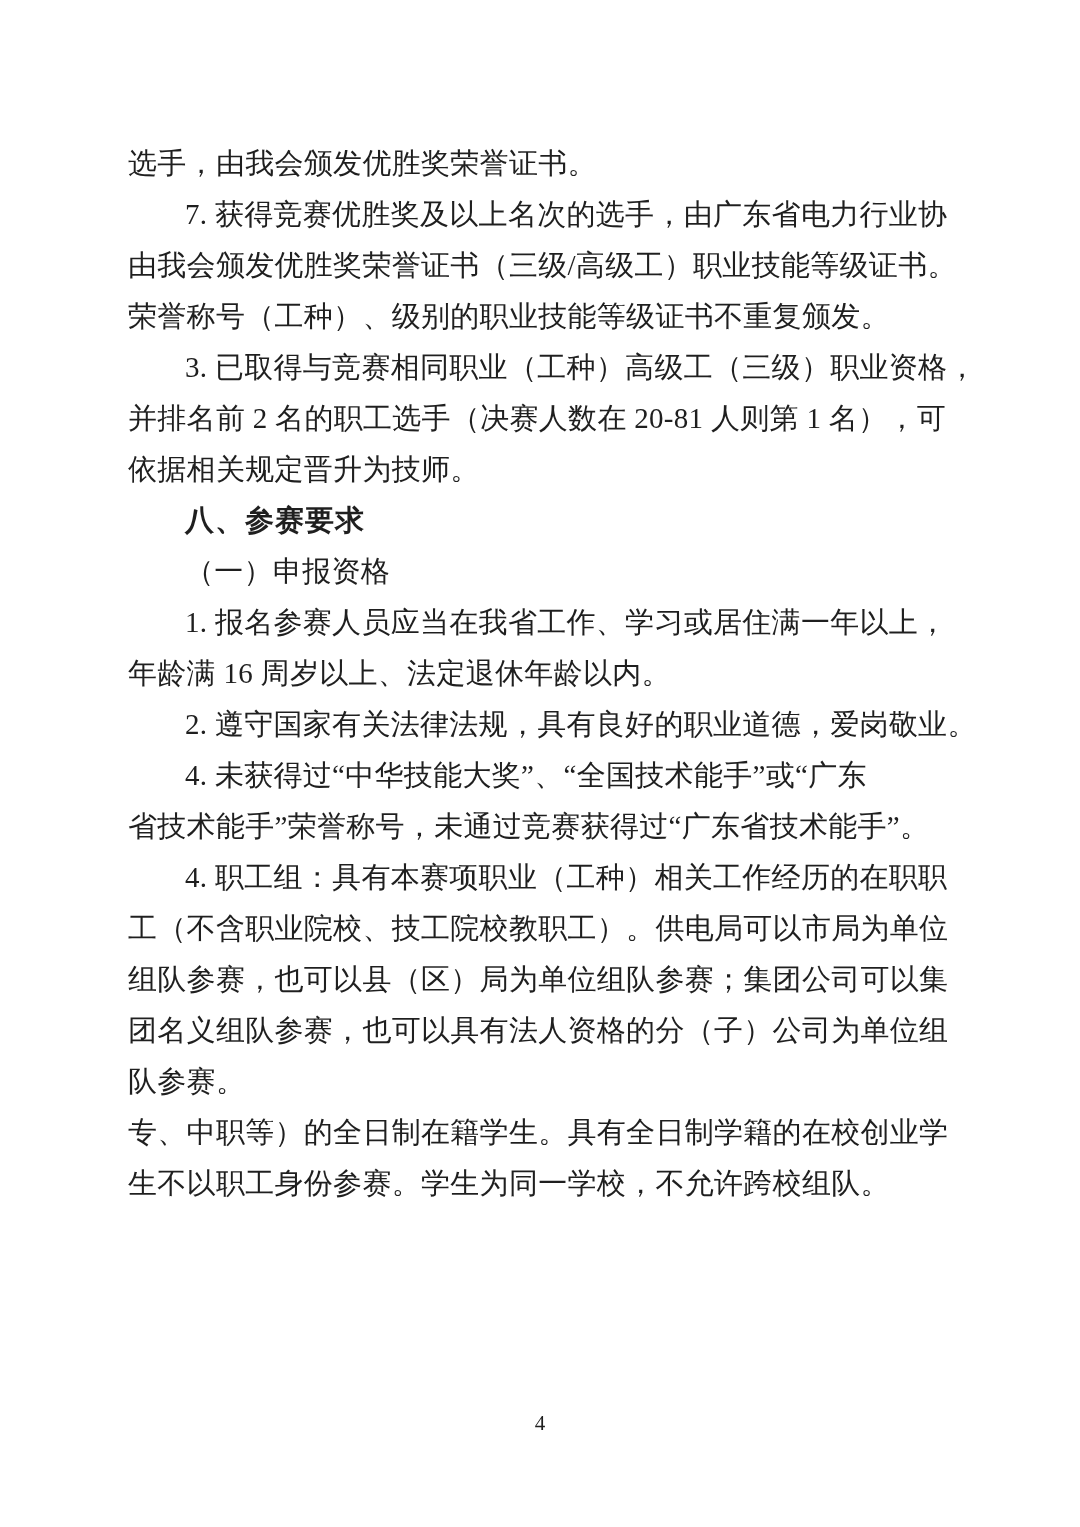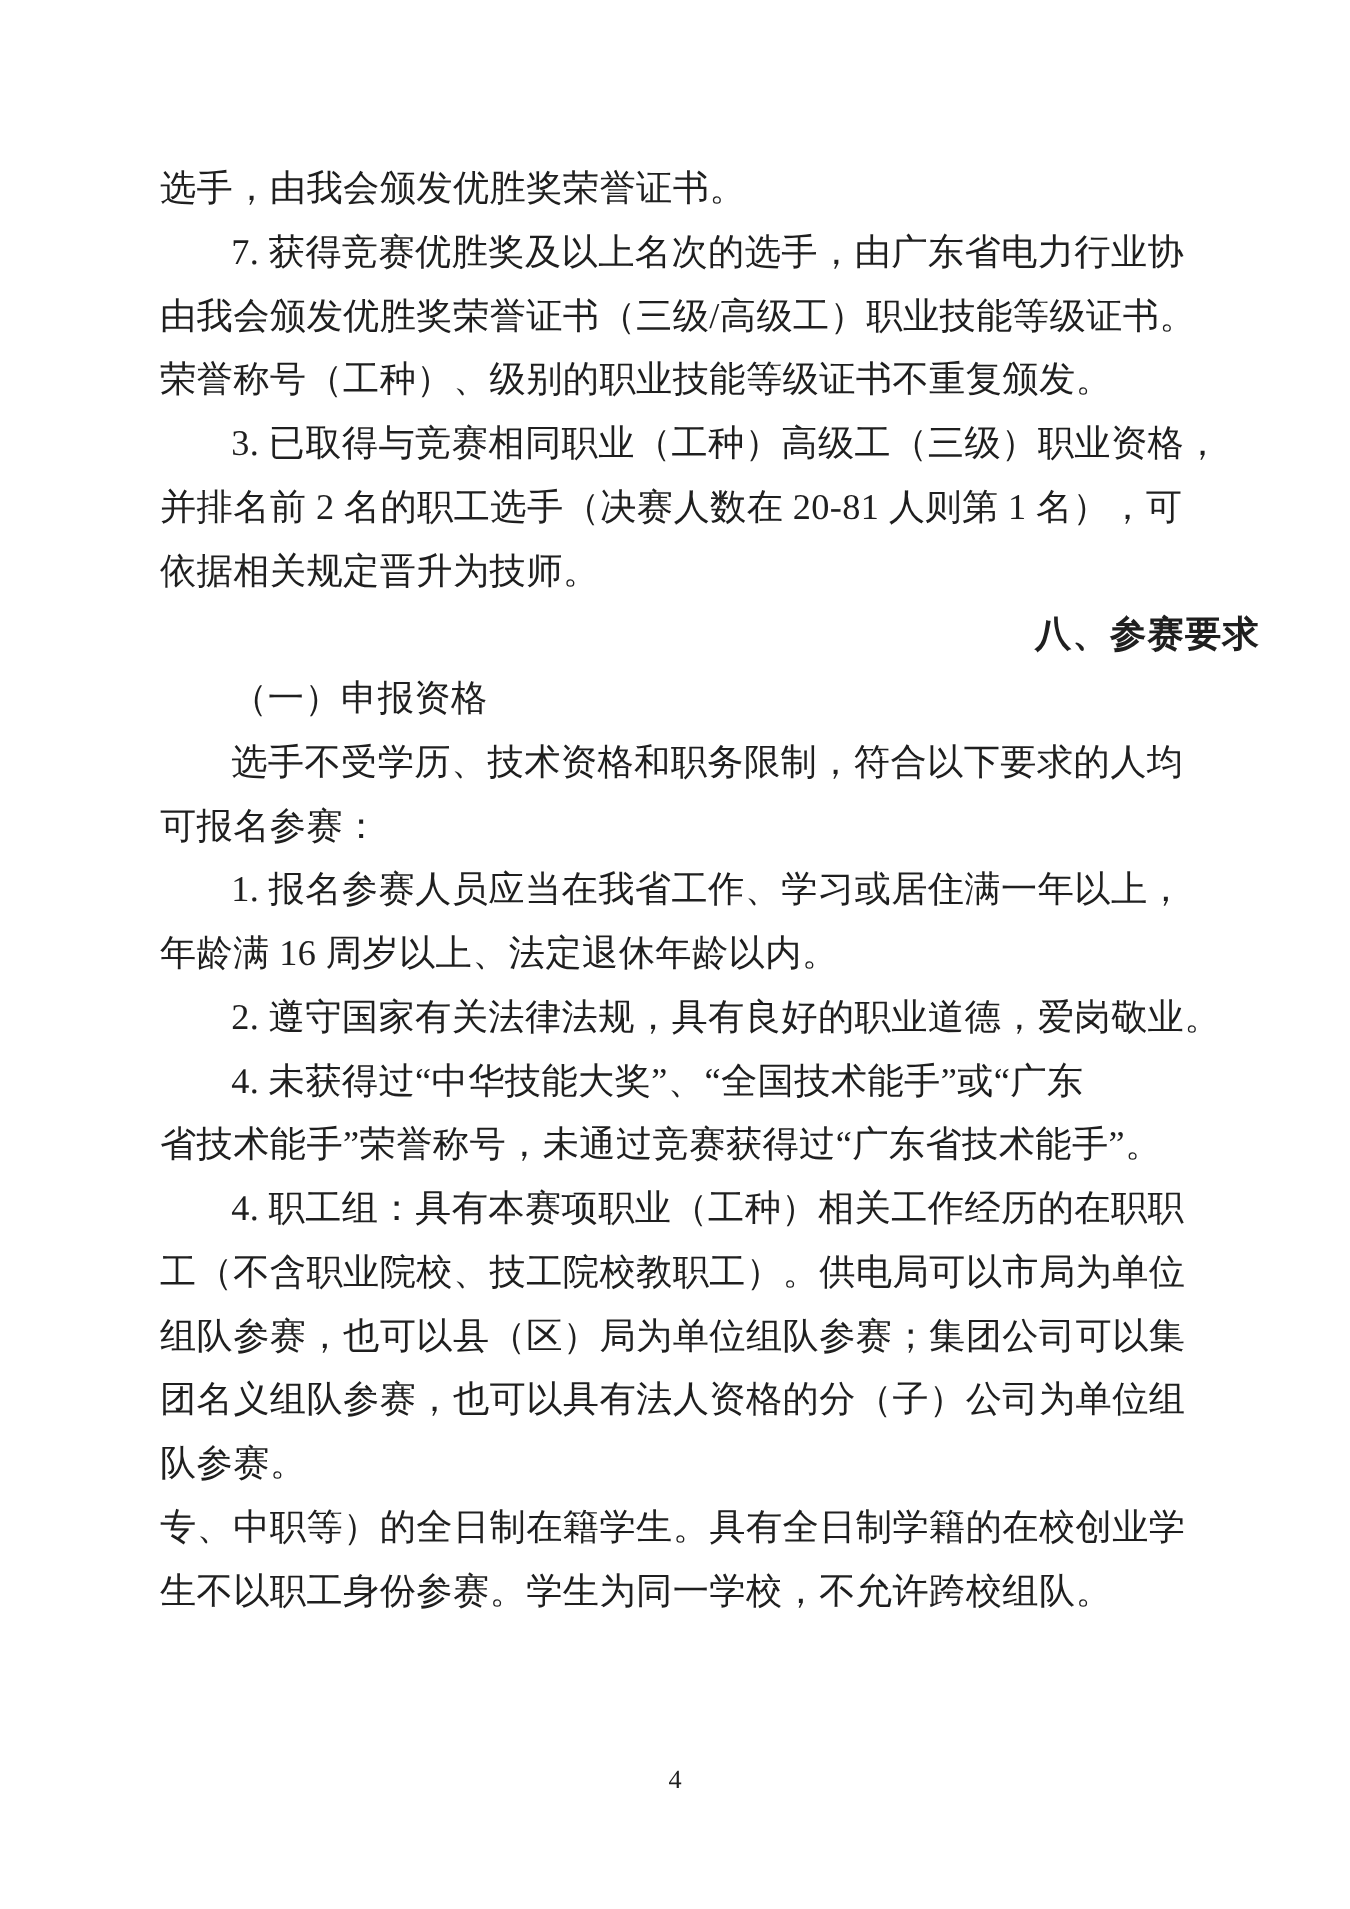--- a/index.html
+++ b/index.html
@@ -12,39 +12,38 @@
     width: 1080px;
     height: 1527px;
     background: #ffffff;
     overflow: hidden;
     font-family: "Liberation Serif", "DejaVu Serif", serif;
     color: #1f1f1f;
   }
   .doc-body {
     position: absolute;
     left: 128px;
-    top: 126px;
+    top: 138px;
     width: 880px;
   }
   .text-line {
     height: 51px;
     line-height: 51px;
     font-size: 29px;
     letter-spacing: 0.3px;
     white-space: nowrap;
     text-align: left;
   }
   .text-line.indent {
     padding-left: 57px;
   }
   .text-line.heading {
     font-weight: 700;
     font-family: "Liberation Sans", "DejaVu Sans", sans-serif;
     letter-spacing: 1px;
-    text-align: right;
   }
   .page-footer {
     position: absolute;
     left: 0;
     top: 1408px;
     width: 1080px;
     text-align: center;
     font-size: 21px;
     line-height: 30px;
     color: #1f1f1f;
@@ -68,24 +67,20 @@
         <div class="text-line">并排名前 2 名的职工选手（决赛人数在 20-81 人则第 1 名），可</div>
         <div class="text-line">依据相关规定晋升为技师。</div>
       </div>
       <div>
         <div class="text-line indent heading">八、参赛要求</div>
       </div>
       <div>
         <div class="text-line indent">（一）申报资格</div>
       </div>
       <div>
-        <div class="text-line indent">选手不受学历、技术资格和职务限制，符合以下要求的人均</div>
-        <div class="text-line">可报名参赛：</div>
-      </div>
-      <div>
         <div class="text-line indent">1. 报名参赛人员应当在我省工作、学习或居住满一年以上，</div>
         <div class="text-line">年龄满 16 周岁以上、法定退休年龄以内。</div>
       </div>
       <div>
         <div class="text-line indent">2. 遵守国家有关法律法规，具有良好的职业道德，爱岗敬业。</div>
       </div>
       <div>
         <div class="text-line indent">4. 未获得过“中华技能大奖”、“全国技术能手”或“广东</div>
         <div class="text-line">省技术能手”荣誉称号，未通过竞赛获得过“广东省技术能手”。</div>
       </div>

